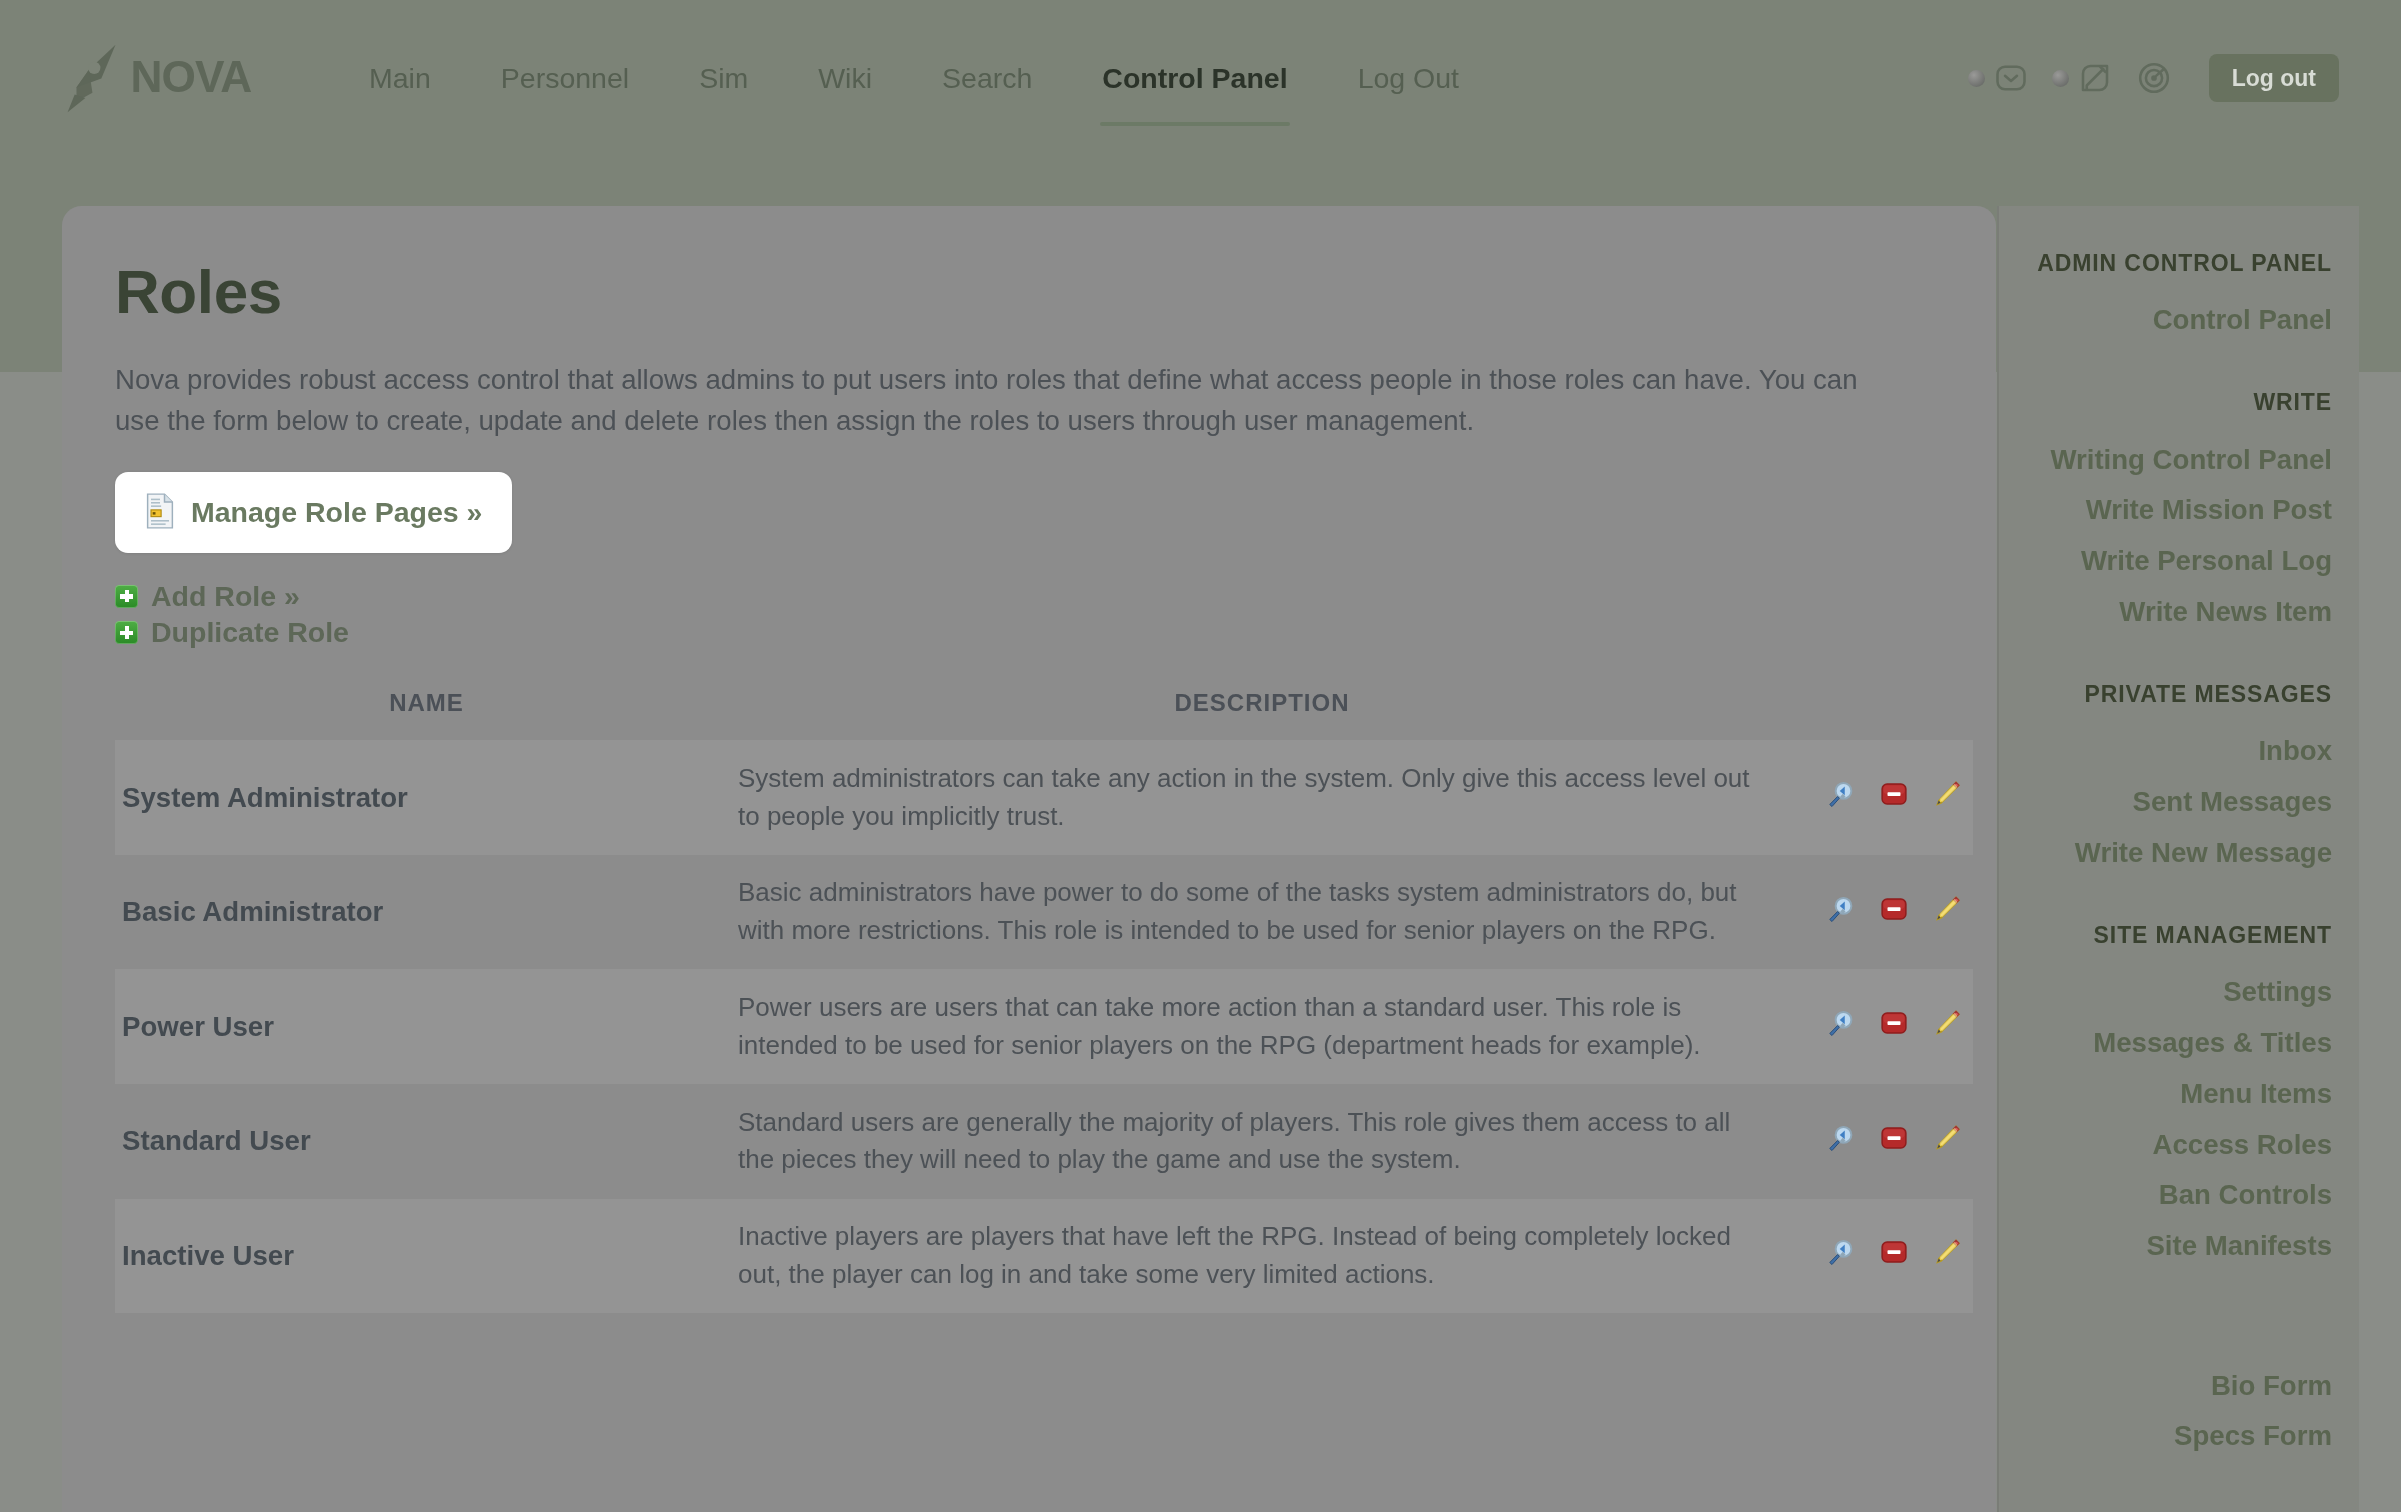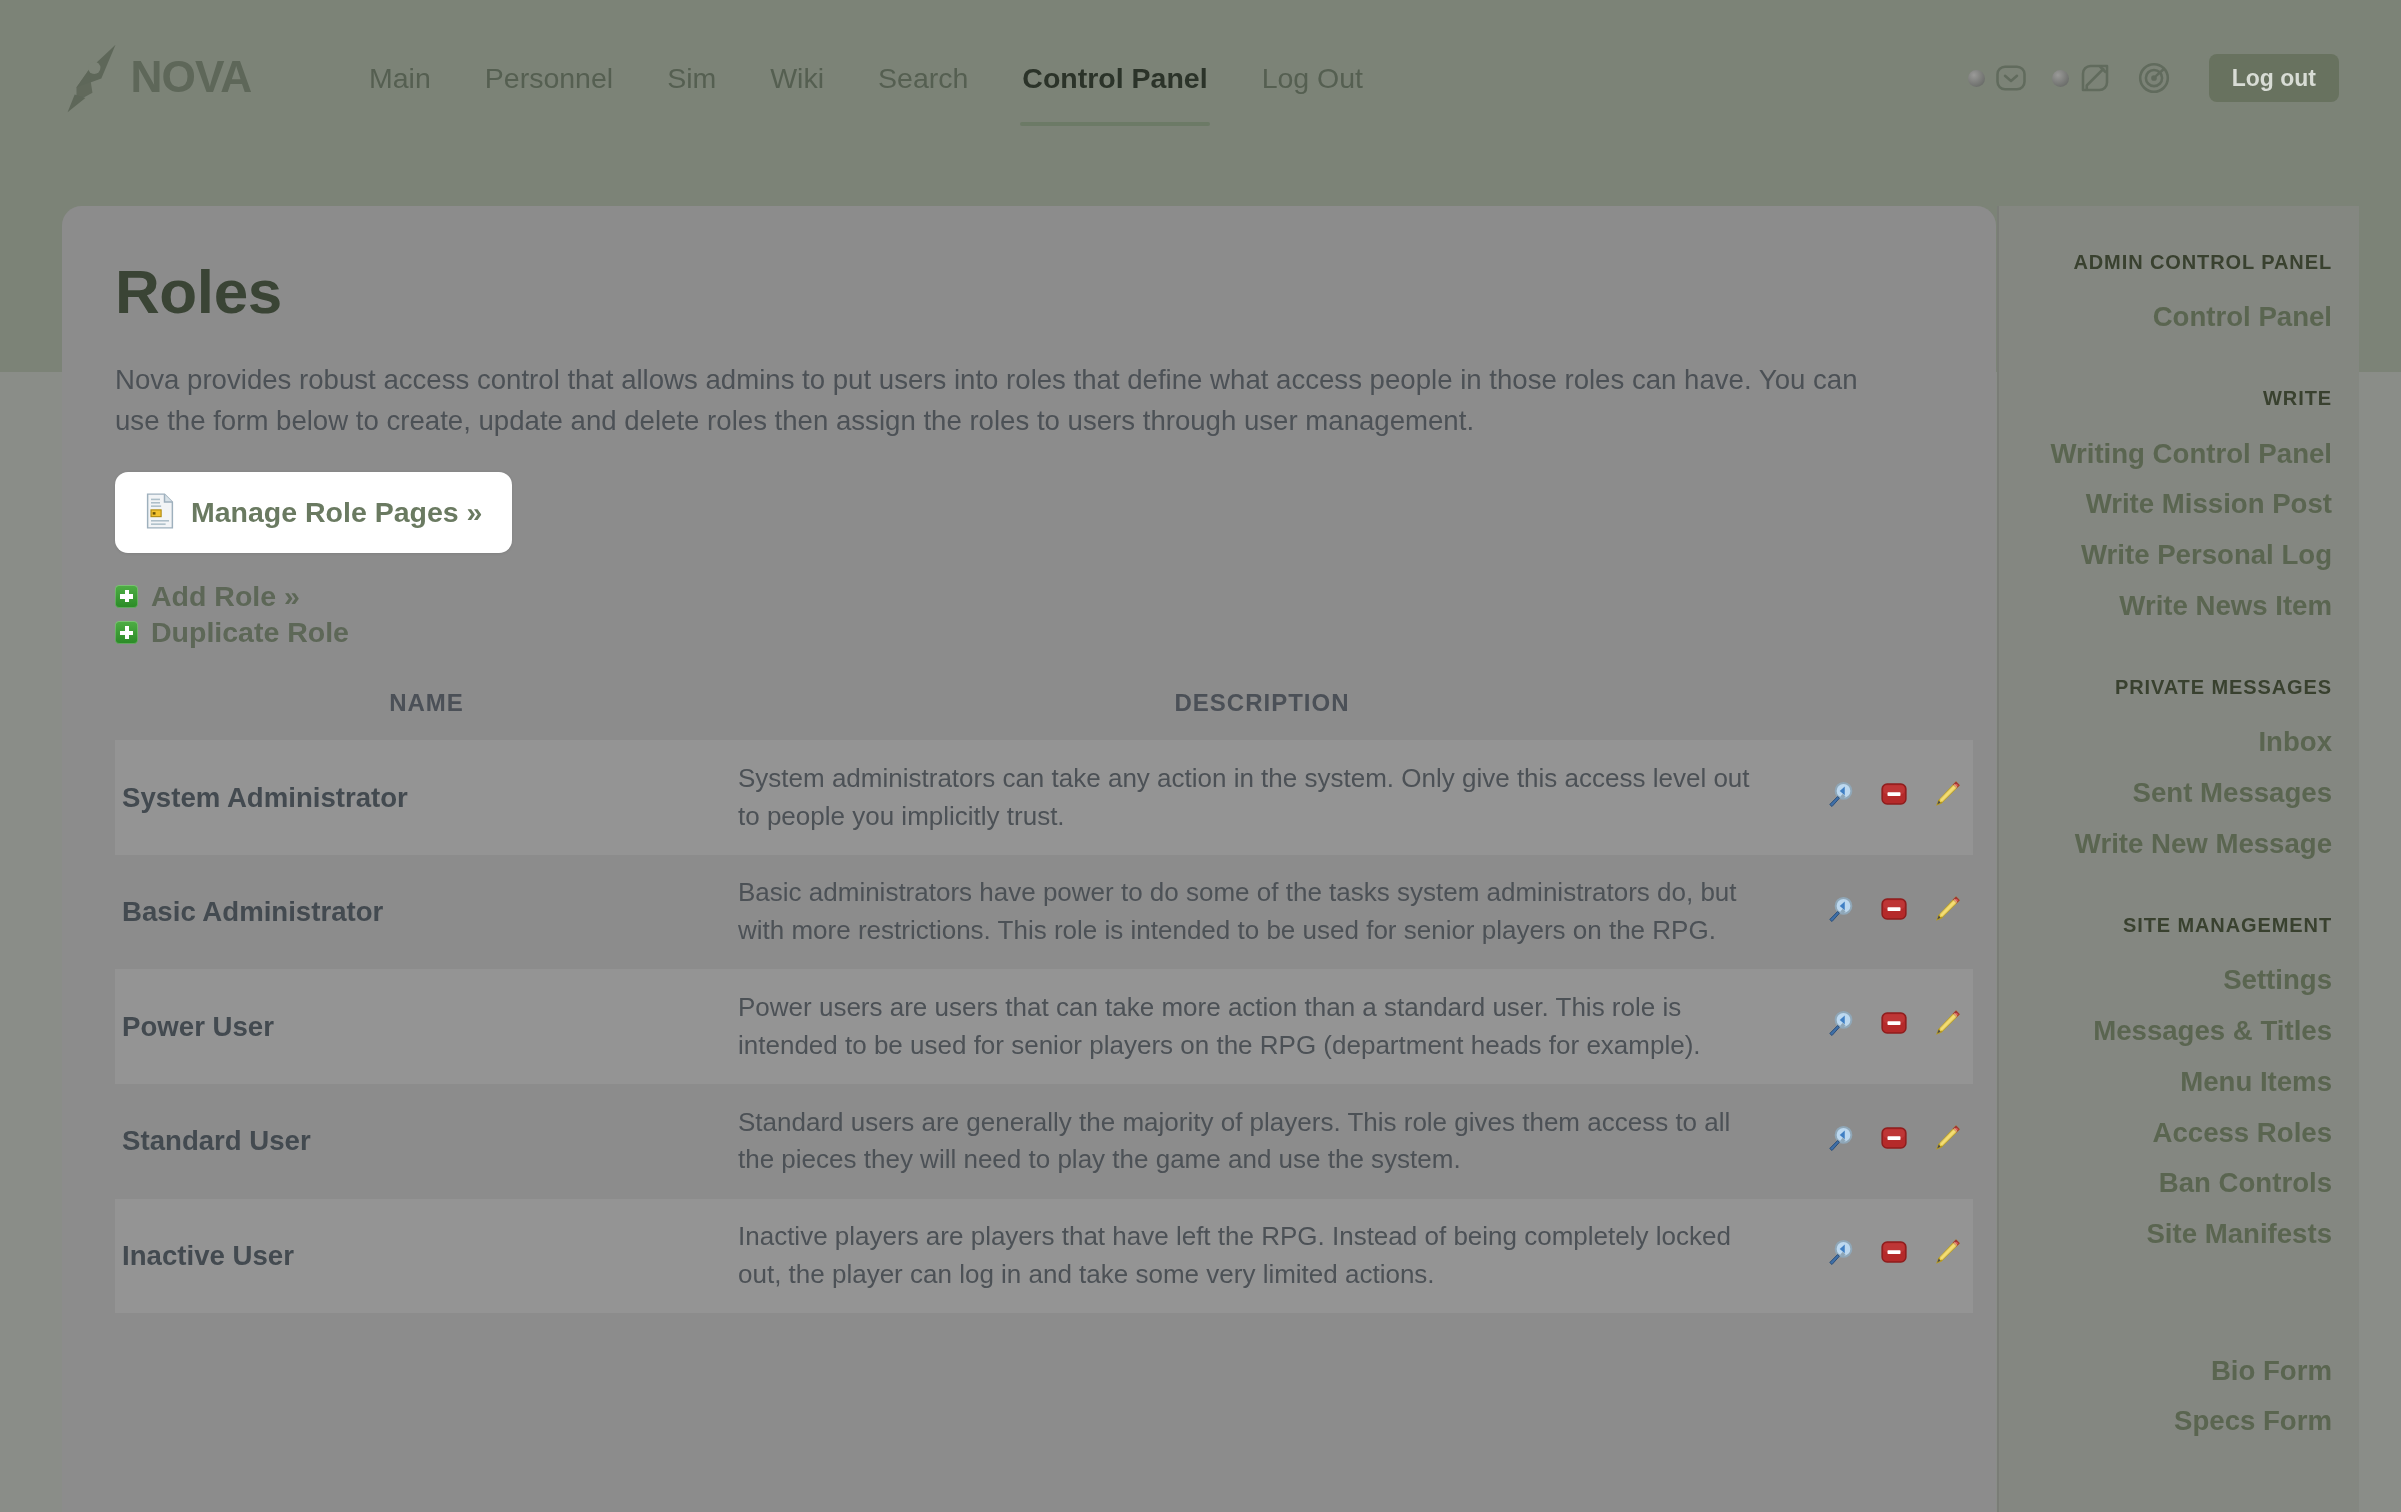--- a/index.html
+++ b/index.html
@@ -38,21 +38,21 @@
     padding:0 62px;
     z-index:6;
   }
   .logo {
     display:flex; align-items:center; gap:0px;
     margin-right:52px; flex-shrink:0;
   }
   .logo svg { display:block; }
 
   .nav {
-    display:flex; align-items:center; gap:0px;
+    display:flex; align-items:center; gap:16px;
   }
   .nav-item {
     position:relative;
     font-size:28.5px;
     color:#555f51;
     padding:0 27px;
     line-height:1;
     white-space:nowrap;
     cursor:pointer;
   }
@@ -202,21 +202,21 @@
     width:362px; height:1306px;
     background:#848781;
     z-index:5;
     border-left:2.7px solid #7a7d77;
     padding:0 27px 0 16px;
     text-align:right;
     overflow:hidden;
   }
   .sb-group { margin-bottom:0; }
   .sb-head {
-    font-size:20px;
+    font-size:23px;
     font-weight:700;
     letter-spacing:0.9px;
     color:#39412f;
     margin-top:46px;
     margin-bottom:19.6px;
     line-height:1;
   }
   .sb-item {
     font-size:27.6px;
     font-weight:700;

